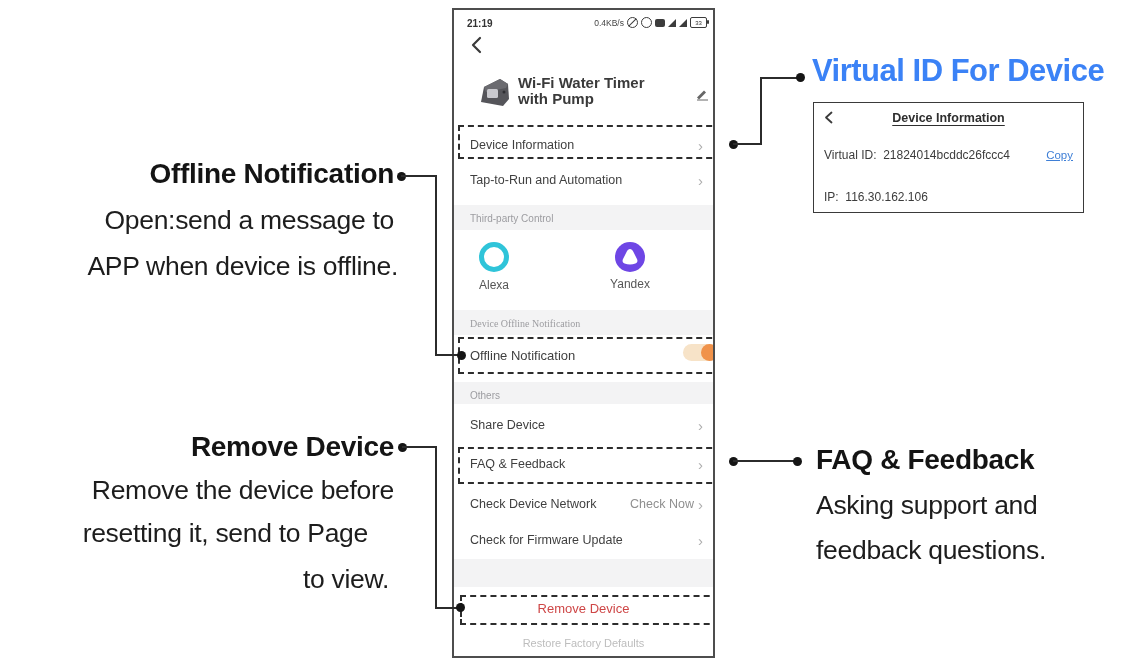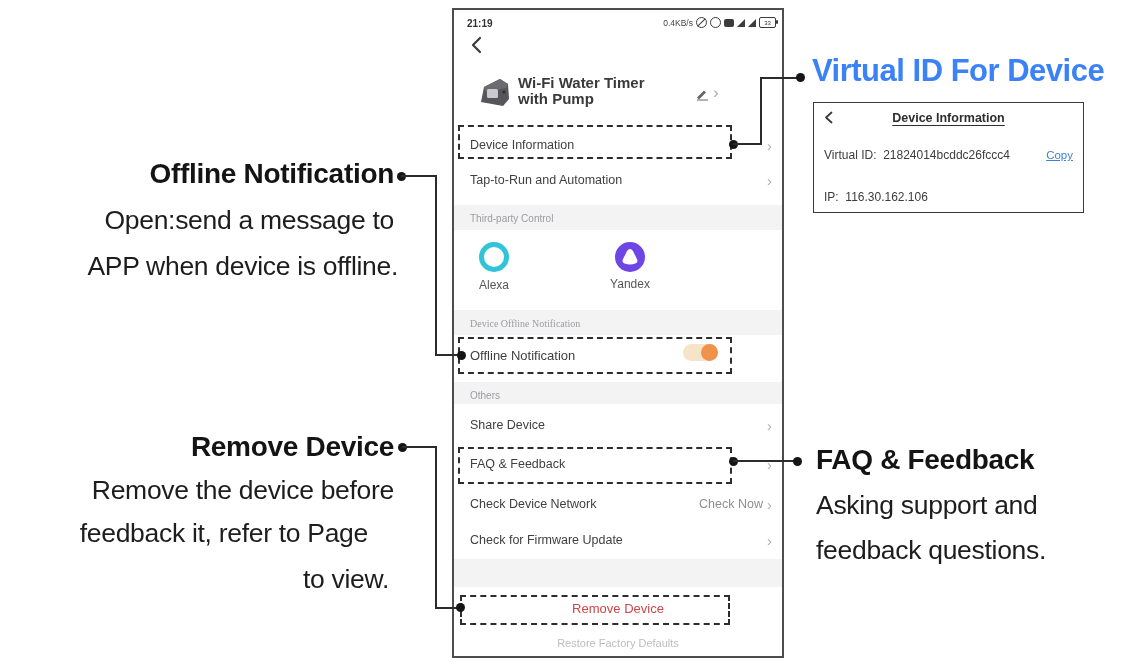--- a/index.html
+++ b/index.html
@@ -1,21 +1,21 @@
 <!DOCTYPE html>
 <html><head>
 <meta charset="utf-8">
 <style>
   html,body{margin:0;padding:0;background:#ffffff;}
   .canvas{position:relative;width:1131px;height:671px;background:#fff;overflow:hidden;
           font-family:"Liberation Sans",sans-serif;}
   .abs{position:absolute;}
 
   
-  .phone{position:absolute;left:452px;top:8px;width:332px;height:650px;background:#fff;
+  .phone{position:absolute;left:452px;top:8px;width:263px;height:650px;background:#fff;
          border:2px solid #4d4d4d;box-sizing:border-box;overflow:hidden;}
   .status-time{position:absolute;left:13px;top:8px;font-size:10px;color:#333;font-weight:bold;}
   .status-right{position:absolute;right:6px;top:7px;display:flex;align-items:center;gap:3px;}
   .status-speed{font-size:8.5px;color:#444;}
   .ic-circle{width:9px;height:9px;border:1.2px solid #3c3c3c;border-radius:50%;position:relative;display:inline-block;}
   .ic-mute:after{content:"";position:absolute;left:-1px;top:3.5px;width:11px;height:1.2px;background:#3c3c3c;transform:rotate(-45deg);}
   .ic-hd{width:10px;height:8px;background:#3c3c3c;border-radius:2px;display:inline-block;}
   .ic-sig{width:0;height:0;border-left:8px solid transparent;border-bottom:8px solid #3c3c3c;display:inline-block;}
   .ic-batt{width:15px;height:9px;border:1px solid #3c3c3c;border-radius:2px;font-size:6px;color:#333;
            display:inline-flex;align-items:center;justify-content:center;position:relative;}
@@ -188,21 +188,21 @@
       <span>116.30.162.106</span>
     </div>
   </div>
 
   <div class="ann-title r-align" style="top:158px;">Offline Notification</div>
   <div class="ann-text r-align" style="top:205px;">Open:send a message to</div>
   <div class="ann-text" style="left:0;width:398px;text-align:right;top:251px;">APP when device is offline.</div>
 
   <div class="ann-title r-align" style="top:431px;">Remove Device</div>
   <div class="ann-text r-align" style="top:475px;">Remove the device before</div>
-  <div class="ann-text" style="left:0;width:368px;text-align:right;top:518px;">feedback it, refer to Page</div>
+  <div class="ann-text" style="left:0;width:368px;text-align:right;top:518px;">resetting it, send to Page</div>
   <div class="ann-text" style="left:0;width:389px;text-align:right;top:564px;">to view.</div>
 
   <div class="ann-title" style="left:816px;top:444px;">FAQ &amp; Feedback</div>
   <div class="ann-text" style="left:816px;top:490px;">Asking support and</div>
   <div class="ann-text" style="left:816px;top:535px;">feedback questions.</div>
 
   <span class="dot" style="left:729px;top:140px;"></span>
   <span class="cline" style="left:733px;top:143px;width:29px;height:2px;"></span>
   <span class="cline" style="left:760px;top:77px;width:2px;height:68px;"></span>
   <span class="cline" style="left:760px;top:77px;width:41px;height:2px;"></span>

